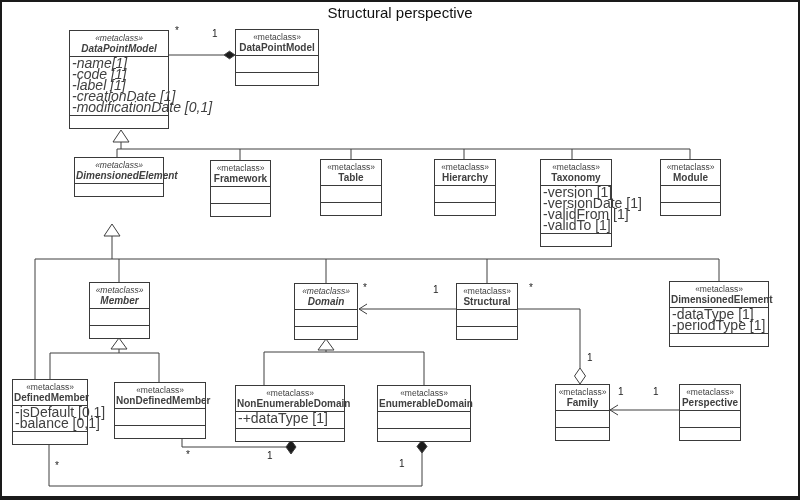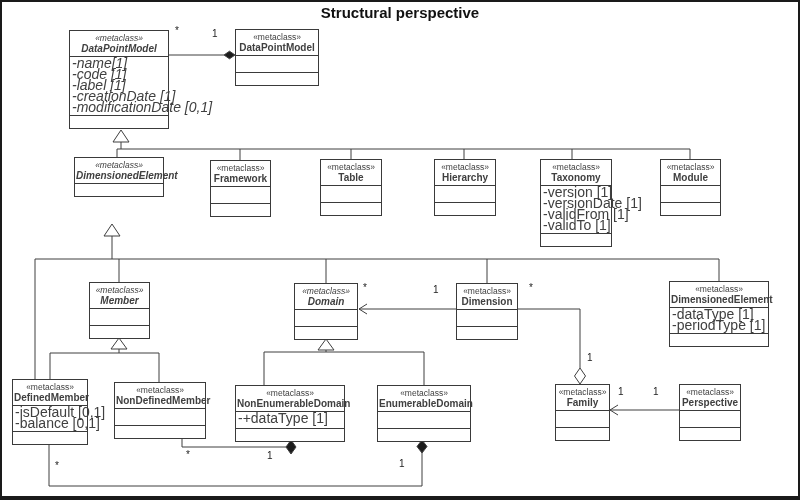--- a/index.html
+++ b/index.html
@@ -1,19 +1,19 @@
 <!DOCTYPE html>
 <html><head>
 <meta charset="utf-8">
 <style>
   html,body{margin:0;padding:0;background:#e8e8e8;font-family:"Liberation Sans",sans-serif;}
   .canvas{position:relative;width:800px;height:500px;background:#ffffff;border:2px solid #1a1a1a;
           border-bottom-width:4px;box-sizing:border-box;overflow:hidden;}
   .title{position:absolute;left:0;top:2px;width:100%;text-align:center;font-size:15px;
-         font-weight:bold;color:#111;}
+         font-weight:normal;color:#111;}
   svg.wires{position:absolute;left:0;top:0;z-index:1;}
   .cls{position:absolute;z-index:2;background:#fff;border:1px solid #3a3a3a;box-sizing:border-box;
        color:#404040;}
   .hd{border-bottom:1px solid #3a3a3a;text-align:center;padding:2px 1px 1px 1px;}
   .st{font-size:8.5px;line-height:10px;white-space:nowrap;}
   .nm{font-size:10px;line-height:12px;font-weight:bold;white-space:nowrap;}
   .at{border-bottom:1px solid #3a3a3a;min-height:13px;padding:1px 0 2px 0;}
   .at .a{font-size:14px;line-height:11px;padding:0 2px;white-space:nowrap;}
   .op{min-height:12px;}
   .abs .st,.abs .nm,.abs .at .a{font-style:italic;}
@@ -155,21 +155,21 @@
       <div class="st">«metaclass»</div>
       <div class="nm">Domain</div>
     </div>
     <div class="at"></div>
     <div class="op"></div>
   </div>
 
   <div class="cls" style="left:454px;top:281px;width:62px">
     <div class="hd">
       <div class="st">«metaclass»</div>
-      <div class="nm">Dimension</div>
+      <div class="nm">Structural</div>
     </div>
     <div class="at"></div>
     <div class="op"></div>
   </div>
 
   <div class="cls" style="left:667px;top:279px;width:100px">
     <div class="hd">
       <div class="st">«metaclass»</div>
       <div class="nm">DimensionedElement</div>
     </div>

